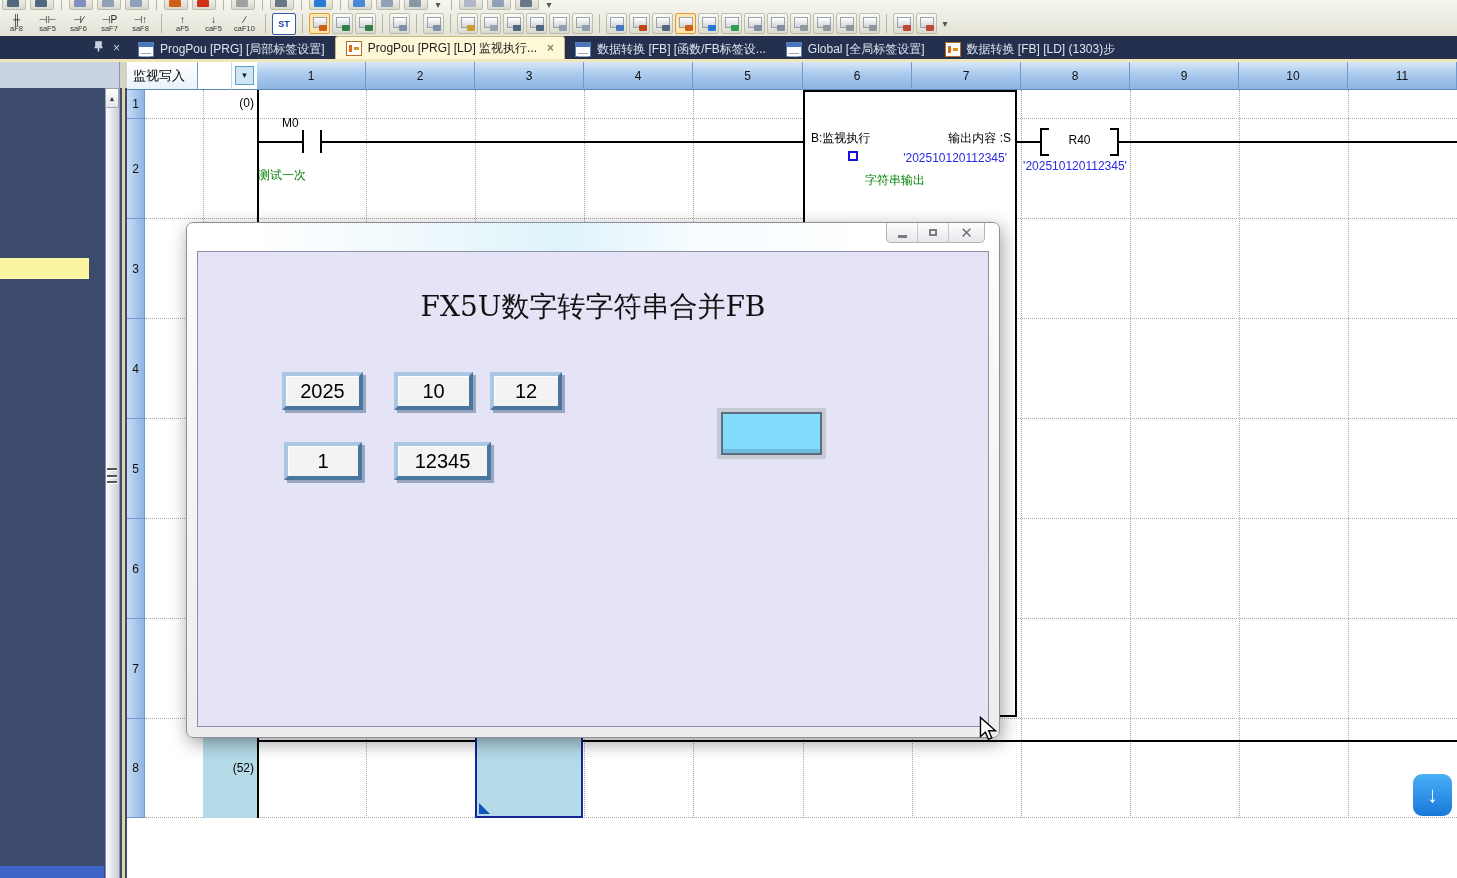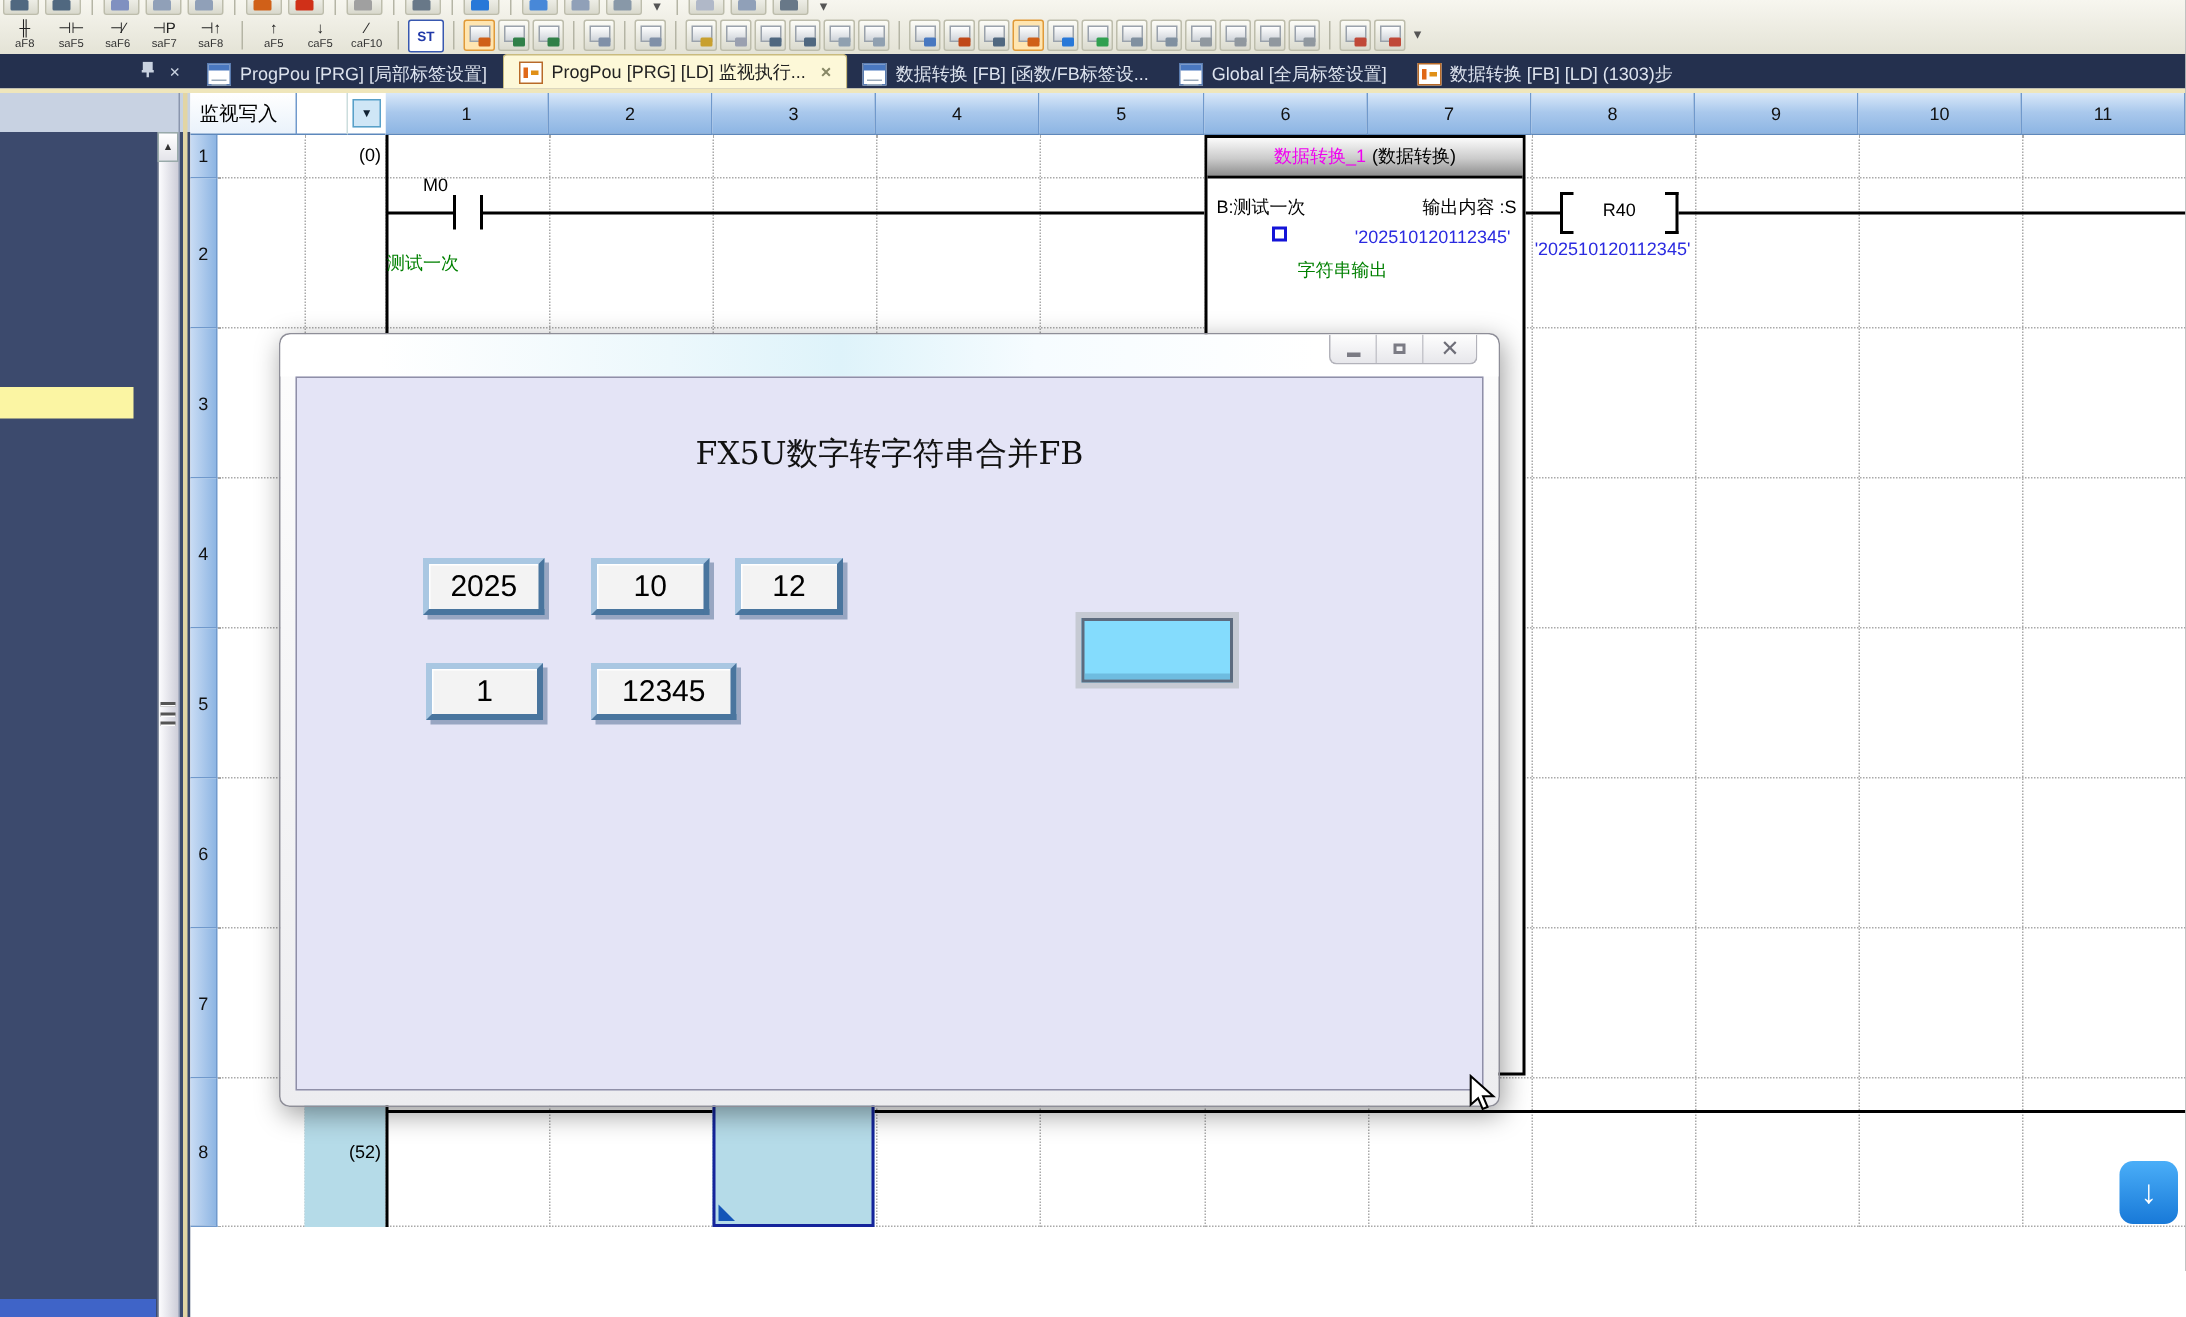--- a/index.html
+++ b/index.html
@@ -98,21 +98,21 @@
        background:linear-gradient(90deg,#ffffff 8%,#ecf8fc 32%,#def3fa 46%,#f6fcff 62%,#ffffff 85%);}
   #dlg-caption{position:absolute;right:14px;top:0;width:97px;height:19px;display:flex;
        background:linear-gradient(#fefefe,#e7e7eb);border:1px solid #b2b2ba;border-top:none;border-radius:0 0 5px 5px;overflow:hidden;}
   #dlg-caption .cb{flex:1;display:flex;align-items:center;justify-content:center;border-right:1px solid #c6c6cc;}
   #dlg-caption .cb:last-child{border-right:none;flex:1.15;}
   .glyph-min{width:9px;height:3px;background:#7b7b84;margin-top:8px;}
   .glyph-max{width:8px;height:7px;border:2px solid #7b7b84;box-sizing:border-box;}
   .glyph-close{color:#6e6e78;font-size:15px;font-weight:bold;line-height:15px;}
   #dlg-client{position:absolute;left:10px;top:28px;width:792px;height:476px;background:#e4e4f6;border:1px solid #8f8fa8;box-sizing:border-box;}
   #dlg-title{position:absolute;left:0;top:36px;width:100%;text-align:center;
-             font-family:"DejaVu Serif","Liberation Serif",serif;font-size:21px;color:#111;}
+             font-family:"DejaVu Serif","Liberation Serif",serif;font-size:28px;color:#111;}
   .disp{position:absolute;background:#f3f3f3;border:4px solid;border-color:#a9c7e2 #49759e #49759e #a9c7e2;
         box-shadow:3px 3px 0 rgba(60,92,130,.45), inset 1px 1px 0 #fff;box-sizing:border-box;
         display:flex;align-items:center;justify-content:center;font-size:20px;color:#000;}
   #cyanbtn{position:absolute;background:#c6cad3;box-sizing:border-box;padding:4px;}
   #cyanbtn .in{width:100%;height:100%;background:#84dcfd;border:2px solid #5d6b7e;box-sizing:border-box;
                box-shadow:inset 0 -4px 0 rgba(70,130,170,.35);}
   
   #scrollbtn{left:1413px;top:774px;width:39px;height:42px;border-radius:9px;z-index:21;
              background:linear-gradient(#4aaef8,#1879d8);display:flex;align-items:center;justify-content:center;
              color:#fff;font-size:22px;font-weight:bold;}
@@ -326,25 +326,21 @@
   <div class="ltext" style="left:208px;top:96px;width:46px;text-align:right;">(0)</div>
   <div class="wirev" style="left:257px;top:90px;height:132px;"></div>
   <div class="wire" style="left:258px;top:141px;width:45px;"></div>
   <div class="wirev" style="left:302px;top:130px;height:23px;"></div>
   <div class="wirev" style="left:320px;top:130px;height:23px;"></div>
   <div class="ltext" style="left:282px;top:116px;width:60px;text-align:left;">M0</div>
   <div class="ltext lgreen" style="left:258px;top:167px;">测试一次</div>
   <div class="wire" style="left:322px;top:141px;width:481px;"></div>
 
   <div id="fb" class="abs">
-    <div id="fb-head">
-      <span id="fb-title">数据转换_1</span>
-      <span>(数据转换)</span>
-    </div>
-    <div class="ltext" style="left:6px;top:38px;">B:测试一次</div>
+    <div class="ltext" style="left:6px;top:38px;">B:监视执行</div>
     <div class="ltext" style="right:4px;top:38px;width:150px;text-align:right;position:absolute;">输出内容 :S</div>
     <div class="ltext lblue" style="right:8px;top:59px;width:160px;text-align:right;position:absolute;">'202510120112345'</div>
     <div class="ltext lgreen" style="left:60px;top:80px;width:130px;text-align:left;position:absolute;">字符串输出</div>
   </div>
   <div class="pinsq" style="left:848px;top:151px;"></div>
   <div class="wire" style="left:1017px;top:141px;width:23px;"></div>
   <div class="brk brkL" style="left:1040px;top:128px;"></div>
   <div class="ltext" style="left:1049px;top:133px;width:61px;text-align:center;">R40</div>
   <div class="brk brkR" style="left:1110px;top:128px;"></div>
   <div class="ltext lblue" style="left:1020px;top:159px;width:110px;text-align:center;">'202510120112345'</div>

